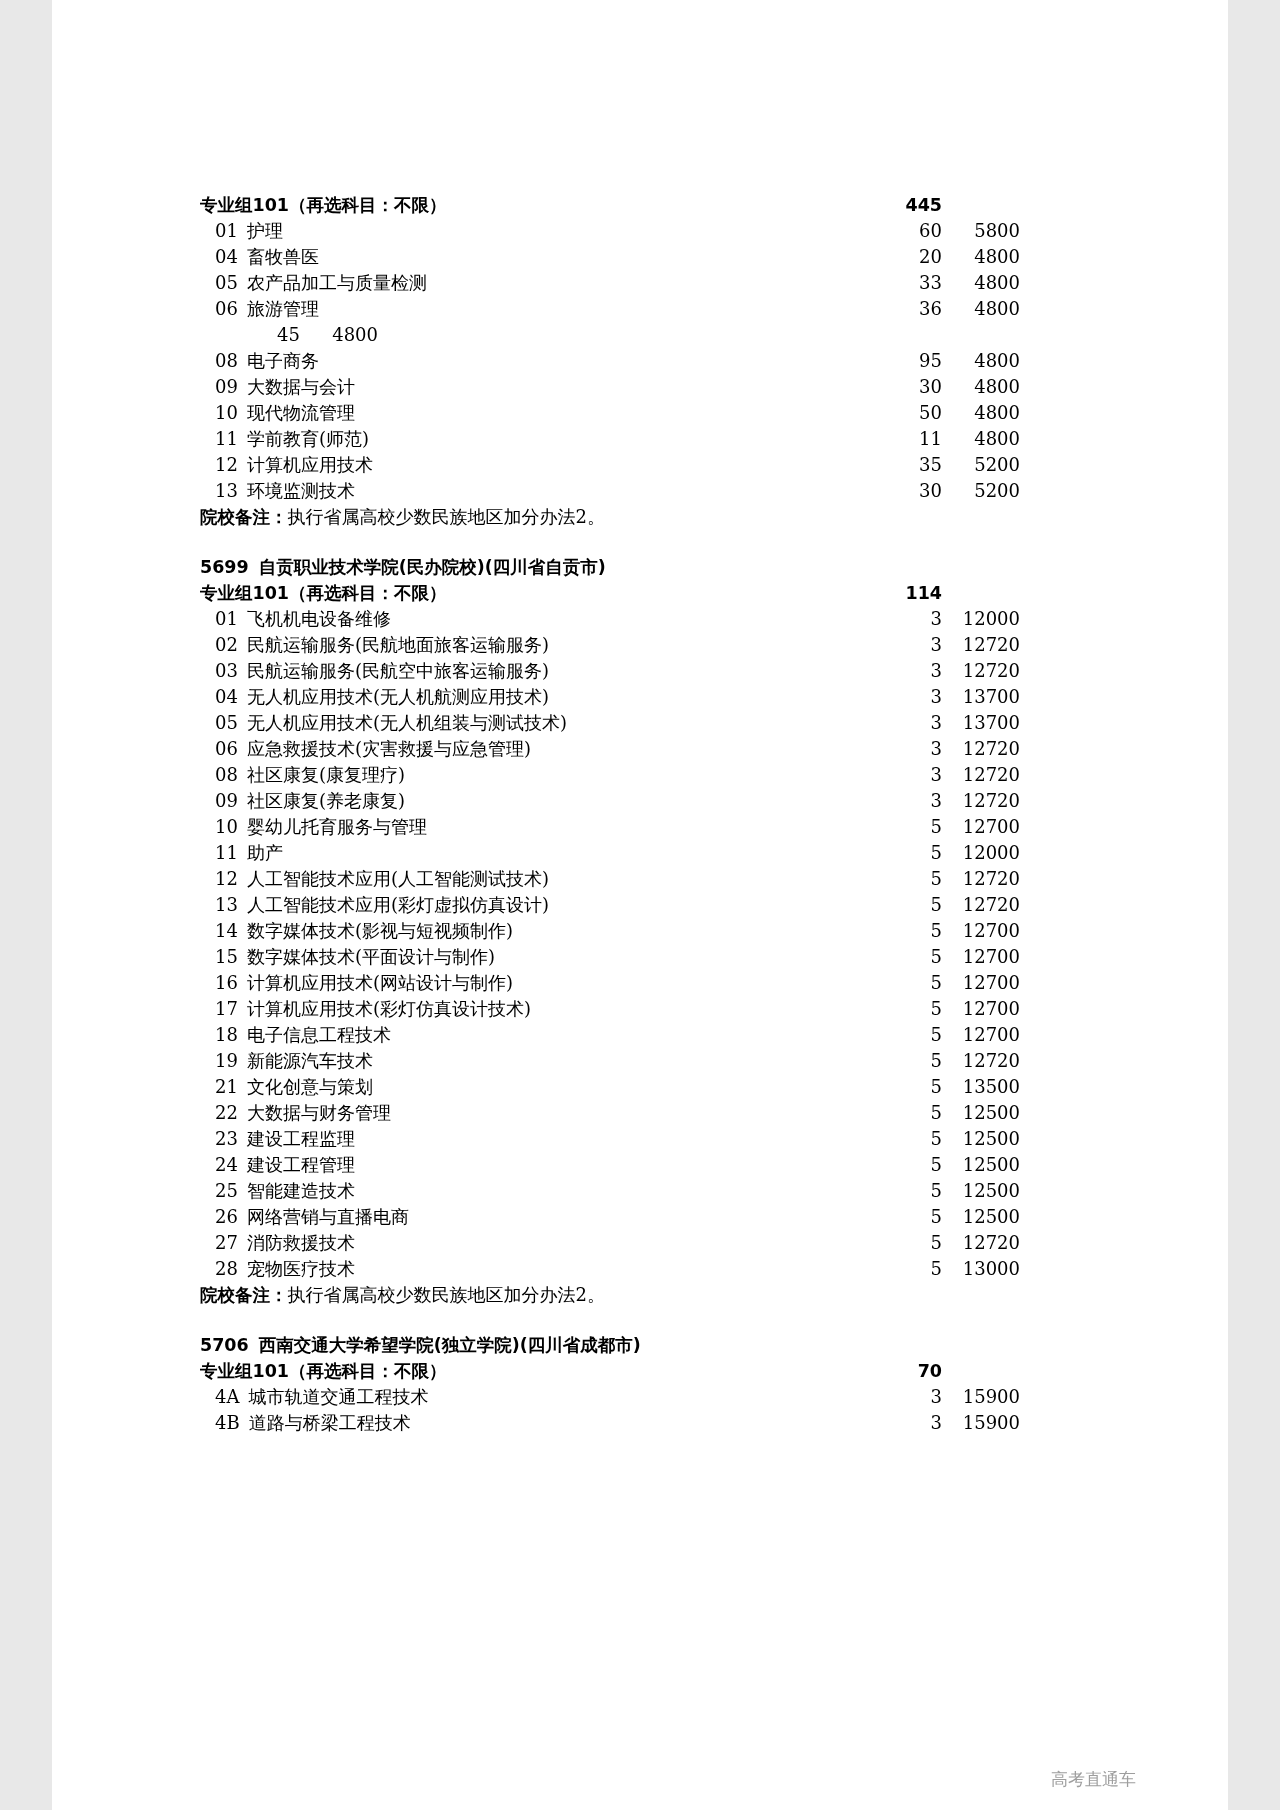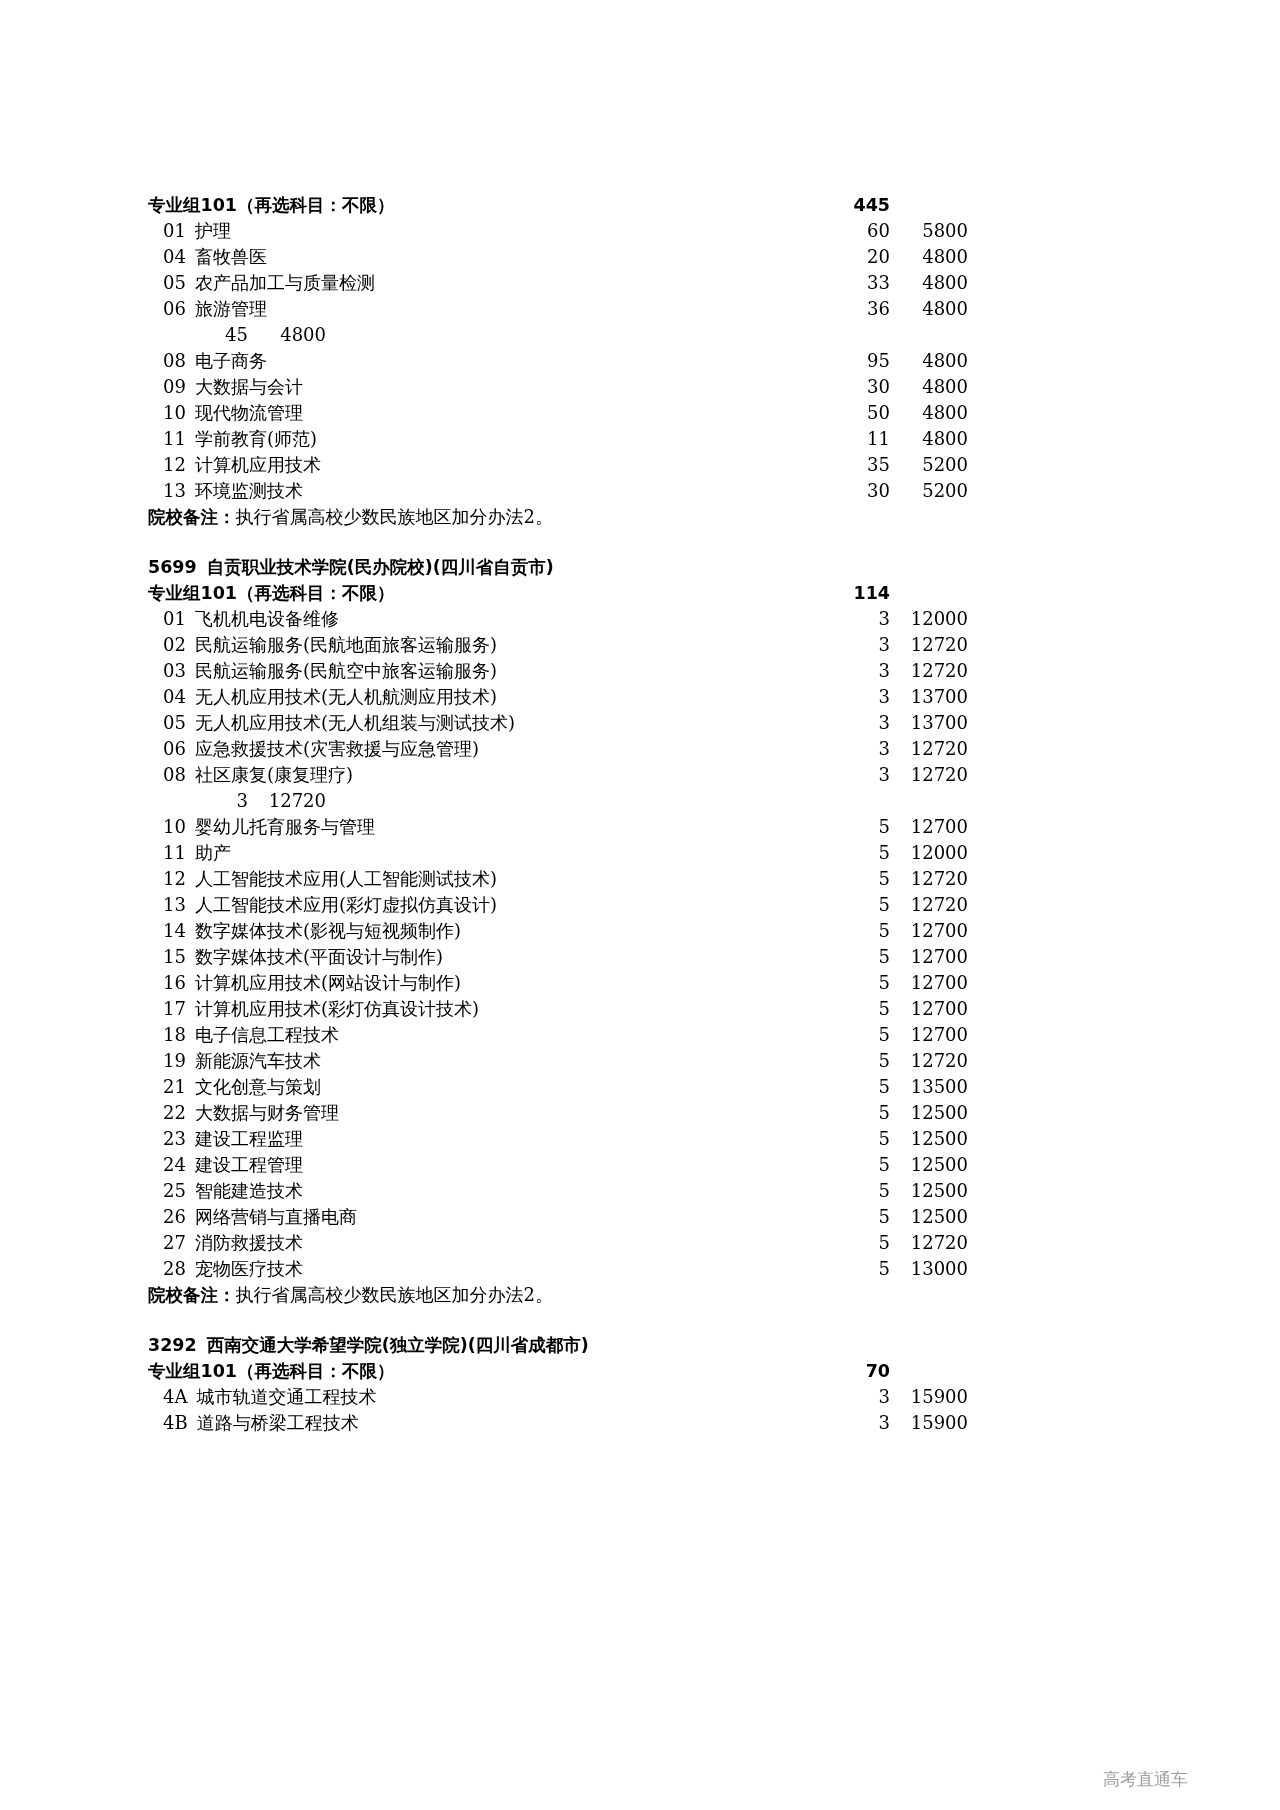--- a/index.html
+++ b/index.html
@@ -1,18 +1,18 @@
 <!DOCTYPE html>
 <html><head>
 <meta charset="utf-8">
 <style>
   html,body{margin:0;padding:0;background:#e8e8e8;}
   .page{
     position:relative;
-    width:1280px;height:1810px;
+    width:1176px;height:1810px;
     background:#ffffff;
     font-family:"DejaVu Serif","Liberation Serif",serif;
     color:#000;
     overflow:hidden;
     margin:0 auto;
   }
   .content{
     position:absolute;
     top:192px;left:148px;
     width:820px;
@@ -160,20 +160,21 @@
         <span class="left"><span class="code">06</span><span class="name">应急救援技术(灾害救援与应急管理)</span></span>
         <span class="quota">3</span>
         <span class="fee">12720</span>
       </div>
       <div class="row major-row">
         <span class="left"><span class="code">08</span><span class="name">社区康复(康复理疗)</span></span>
         <span class="quota">3</span>
         <span class="fee">12720</span>
       </div>
       <div class="row major-row">
+        <span class="left"><span class="code">09</span><span class="name">社区康复(养老康复)</span></span>
         <span class="quota">3</span>
         <span class="fee">12720</span>
       </div>
       <div class="row major-row">
         <span class="left"><span class="code">10</span><span class="name">婴幼儿托育服务与管理</span></span>
         <span class="quota">5</span>
         <span class="fee">12700</span>
       </div>
       <div class="row major-row">
         <span class="left"><span class="code">11</span><span class="name">助产</span></span>
@@ -257,21 +258,21 @@
       </div>
       <div class="row major-row">
         <span class="left"><span class="code">28</span><span class="name">宠物医疗技术</span></span>
         <span class="quota">5</span>
         <span class="fee">13000</span>
       </div>
       <div class="row note-row">
         <span class="left"><span class="note-label">院校备注：</span><span class="note-text">执行省属高校少数民族地区加分办法2。</span></span>
       </div>
       <div class="row institution-row">
-        <span class="left"><span class="inst-code">3292</span><span class="inst-name">西南交通大学希望学院(独立学院)(四川省成都市)</span></span>
+        <span class="left"><span class="inst-code">5706</span><span class="inst-name">西南交通大学希望学院(独立学院)(四川省成都市)</span></span>
       </div>
       <div class="row group-row">
         <span class="left">专业组101（再选科目：不限）</span>
         <span class="quota">70</span>
         <span class="fee"></span>
       </div>
       <div class="row major-row">
         <span class="left"><span class="code">4A</span><span class="name">城市轨道交通工程技术</span></span>
         <span class="quota">3</span>
         <span class="fee">15900</span>

